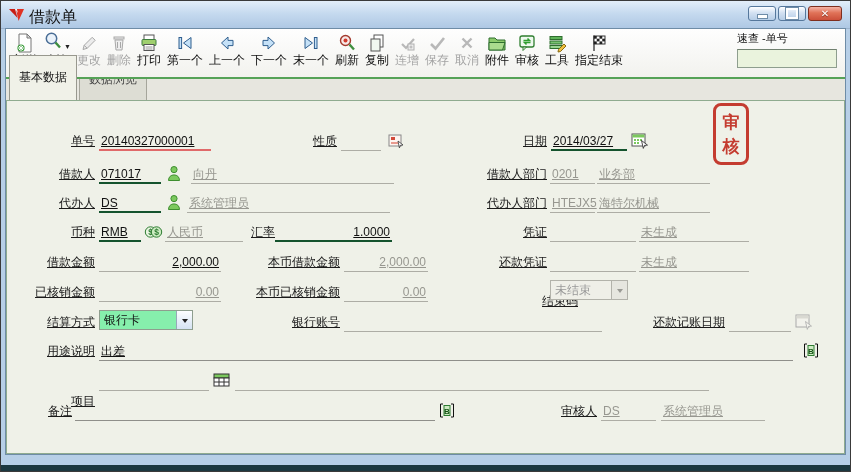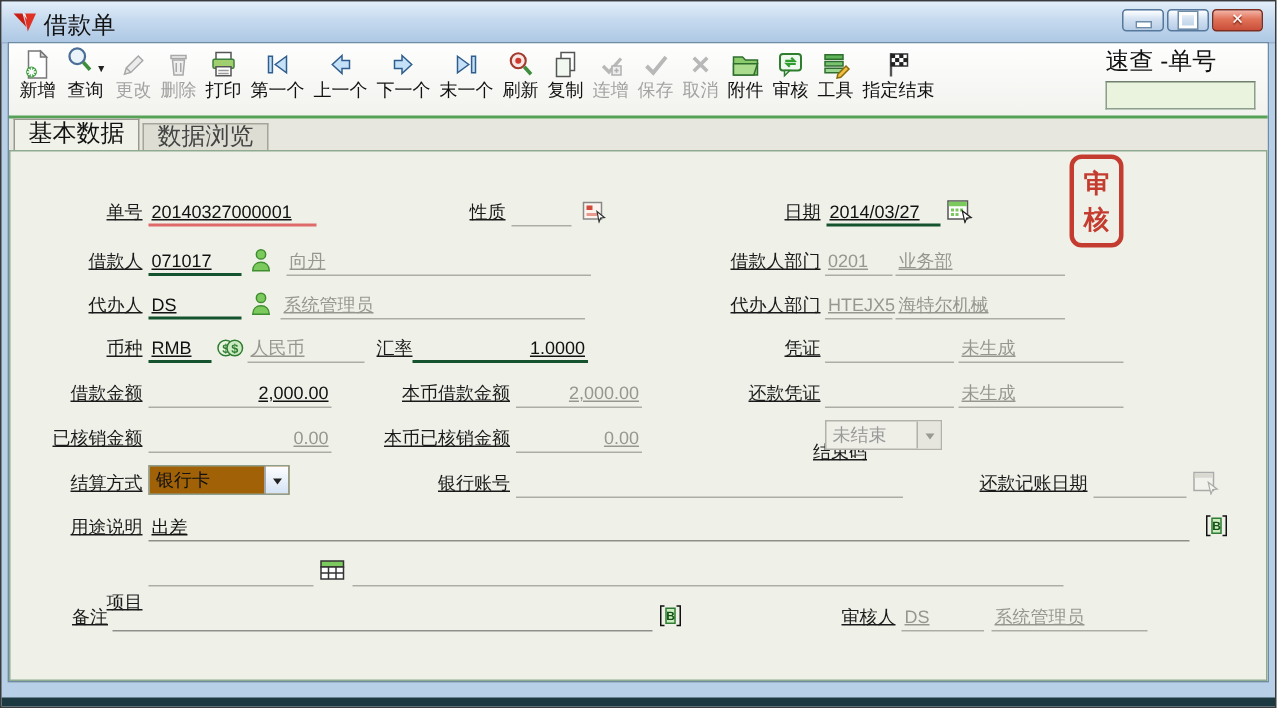--- a/index.html
+++ b/index.html
@@ -19,40 +19,40 @@
   .client{position:absolute;left:4px;right:4px;top:27px;bottom:16px;background:#F2F2EE;border:1px solid #6E8CA6;display:flex;flex-direction:column;box-sizing:border-box;}
   .bottom-strip{position:absolute;left:0;right:0;bottom:0;height:6px;background:#1C3840;}
   
   .toolbar{height:46px;background:linear-gradient(#FEFEFE,#F2F2EE);border-bottom:2px solid #55A257;display:flex;align-items:flex-start;padding:2px 2px 0 4px;position:relative;flex:none;}
   .tbtn{display:flex;flex-direction:column;align-items:center;padding:1px 3px;gap:1px;}
   .ticonrow{height:21px;display:flex;align-items:center;gap:1px;}
   .tlabel{font-size:12px;color:#111;line-height:13px;white-space:nowrap;}
   .tbtn.disabled .tlabel{color:#A3A3A3;}
   .caret{font-size:7px;color:#222;margin-top:8px;}
   .quick{position:absolute;right:6px;top:2px;width:102px;}
-  .quick-label{font-size:16px;color:#111;margin-bottom:2px;}
+  .quick-label{font-size:11px;color:#111;margin-bottom:2px;}
   .quick-input{width:100px;height:19px;box-sizing:border-box;border:1px solid #8E9E8E;border-top-color:#70806F;background:#EAF3DD;font-size:12px;padding:0 3px;}
   
   .tabstrip{height:21px;background:#E7E6DF;display:flex;align-items:flex-end;padding-left:3px;flex:none;}
-  .tab{font-size:16px;padding:0 9px;border:1px solid #98988E;border-bottom:none;line-height:19px;}
+  .tab{font-size:12px;padding:12px 9px;border:1px solid #98988E;border-bottom:none;line-height:19px;}
   .tab.active{background:#F0F1E8;height:20px;color:#111;position:relative;z-index:2;}
   .tab.inactive{background:#DDDDD4;height:17px;line-height:17px;color:#444;margin-left:2px;border-color:#A5A59B;}
   
   .form-panel{flex:1;position:relative;background:#EFF1E8;border:1px solid #8FAB8F;font-size:12px;overflow:hidden;}
   .fld{position:absolute;height:20px;line-height:20px;white-space:nowrap;box-sizing:border-box;text-decoration:underline;}
   .lbl{text-align:right;color:#1A1A1A;}
   .val{border-bottom:1px solid #ADADA5;color:#111;padding:0 2px;}
   .val.darkline{border-bottom-color:#8F8F8A;}
   .green{border-bottom:2px solid #14532d;}
   .redline{border-bottom:2px solid #E06A6A;}
   .gray{color:#979790;}
   .right{text-align:right;}
   .icon{position:absolute;}
   
-  .combo{position:absolute;height:20px;box-sizing:border-box;border:1px solid #8E9E8E;background:#a16207;}
+  .combo{position:absolute;height:20px;box-sizing:border-box;border:1px solid #8E9E8E;background:#86efac;}
   .combo .ctxt{display:block;padding-left:4px;line-height:18px;font-size:12px;color:#111;margin-right:16px;overflow:hidden;}
   .combo .abtn{position:absolute;right:0;top:0;bottom:0;width:15px;background:linear-gradient(#FDFEFF,#D5E3F3);border-left:1px solid #98A8B8;display:flex;align-items:center;justify-content:center;}
   .tri{width:0;height:0;border:3.5px solid transparent;border-top:4.5px solid #222;margin-top:4px;}
   .combo.disabled{background:#EFEFE8;border-color:#B2B2AA;}
   .combo.disabled .ctxt{color:#999;}
   .combo.disabled .abtn{background:#E6E6DF;border-left-color:#B2B2AA;}
   .combo.disabled .tri{border-top-color:#9A9A94;}
   
   .stamp{position:absolute;left:706px;top:2px;width:30px;height:56px;border:3px solid #C43C30;border-radius:8px;color:#C43C30;font-size:17px;font-weight:bold;display:flex;flex-direction:column;align-items:center;justify-content:center;gap:1px;background:rgba(255,255,255,0.0);}
 </style>

